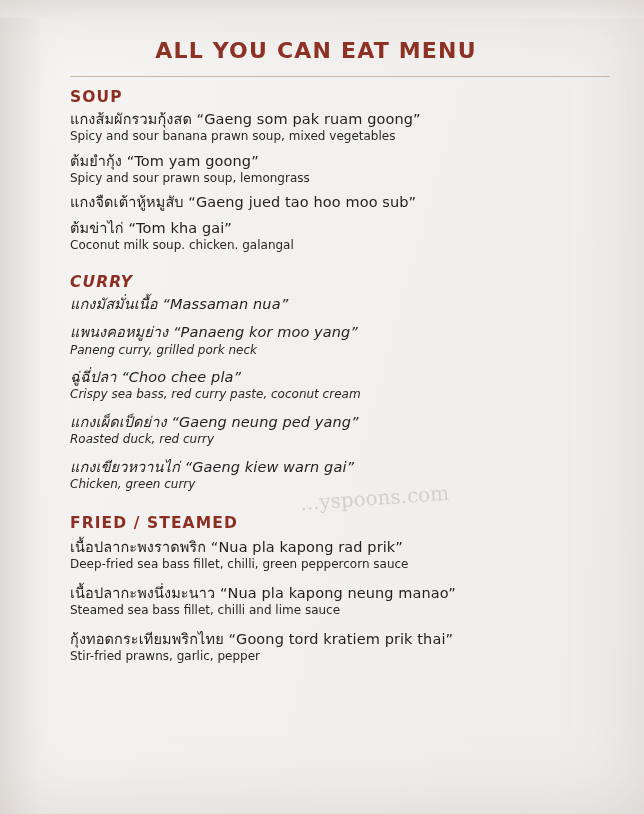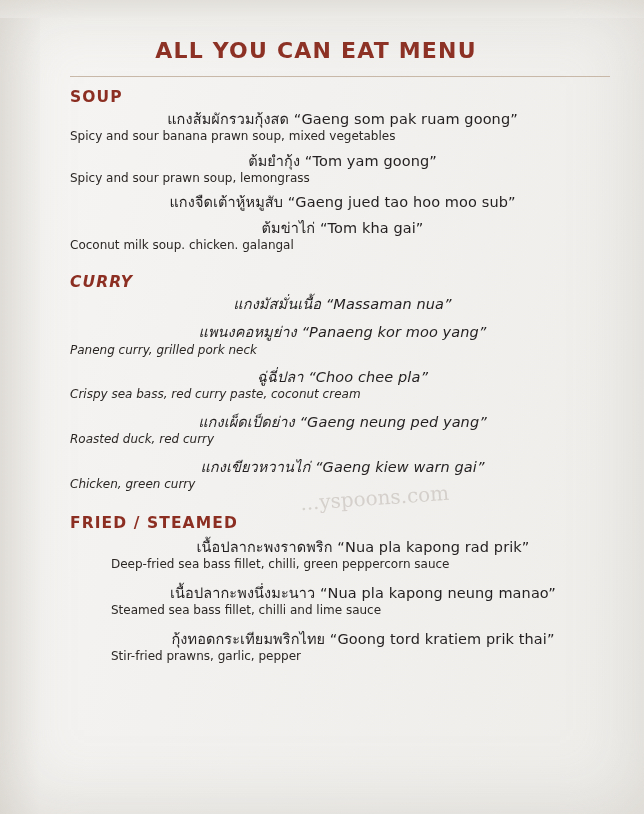--- a/index.html
+++ b/index.html
@@ -84,31 +84,30 @@
   }
   .item {
     margin-bottom: 7px;
   }
   .item .thai {
     color: #231f20;
     font-size: 14.5px;
     line-height: 1.25;
     font-family: "DejaVu Sans", sans-serif;
     letter-spacing: 0.1px;
-    text-align: center;
   }
   .item .en {
     color: #2b2725;
     font-size: 12px;
     line-height: 1.3;
     font-family: "DejaVu Sans", sans-serif;
     margin-top: 1px;
   }
   .section.curry .item { margin-bottom: 10px; }
-  .section.fried .item { margin-bottom: 11px; margin-left: 41px; }
+  .section.fried .item { margin-bottom: 11px; }
   .section.curry { margin-top: 20px; font-style: italic; }
   .section.fried { margin-top: 22px; }
   .watermark {
     position: absolute;
     left: 300px;
     top: 486px;
     font-size: 20px;
     color: rgba(160,150,140,0.35);
     font-family: "DejaVu Serif", serif;
     transform: rotate(-4deg);

